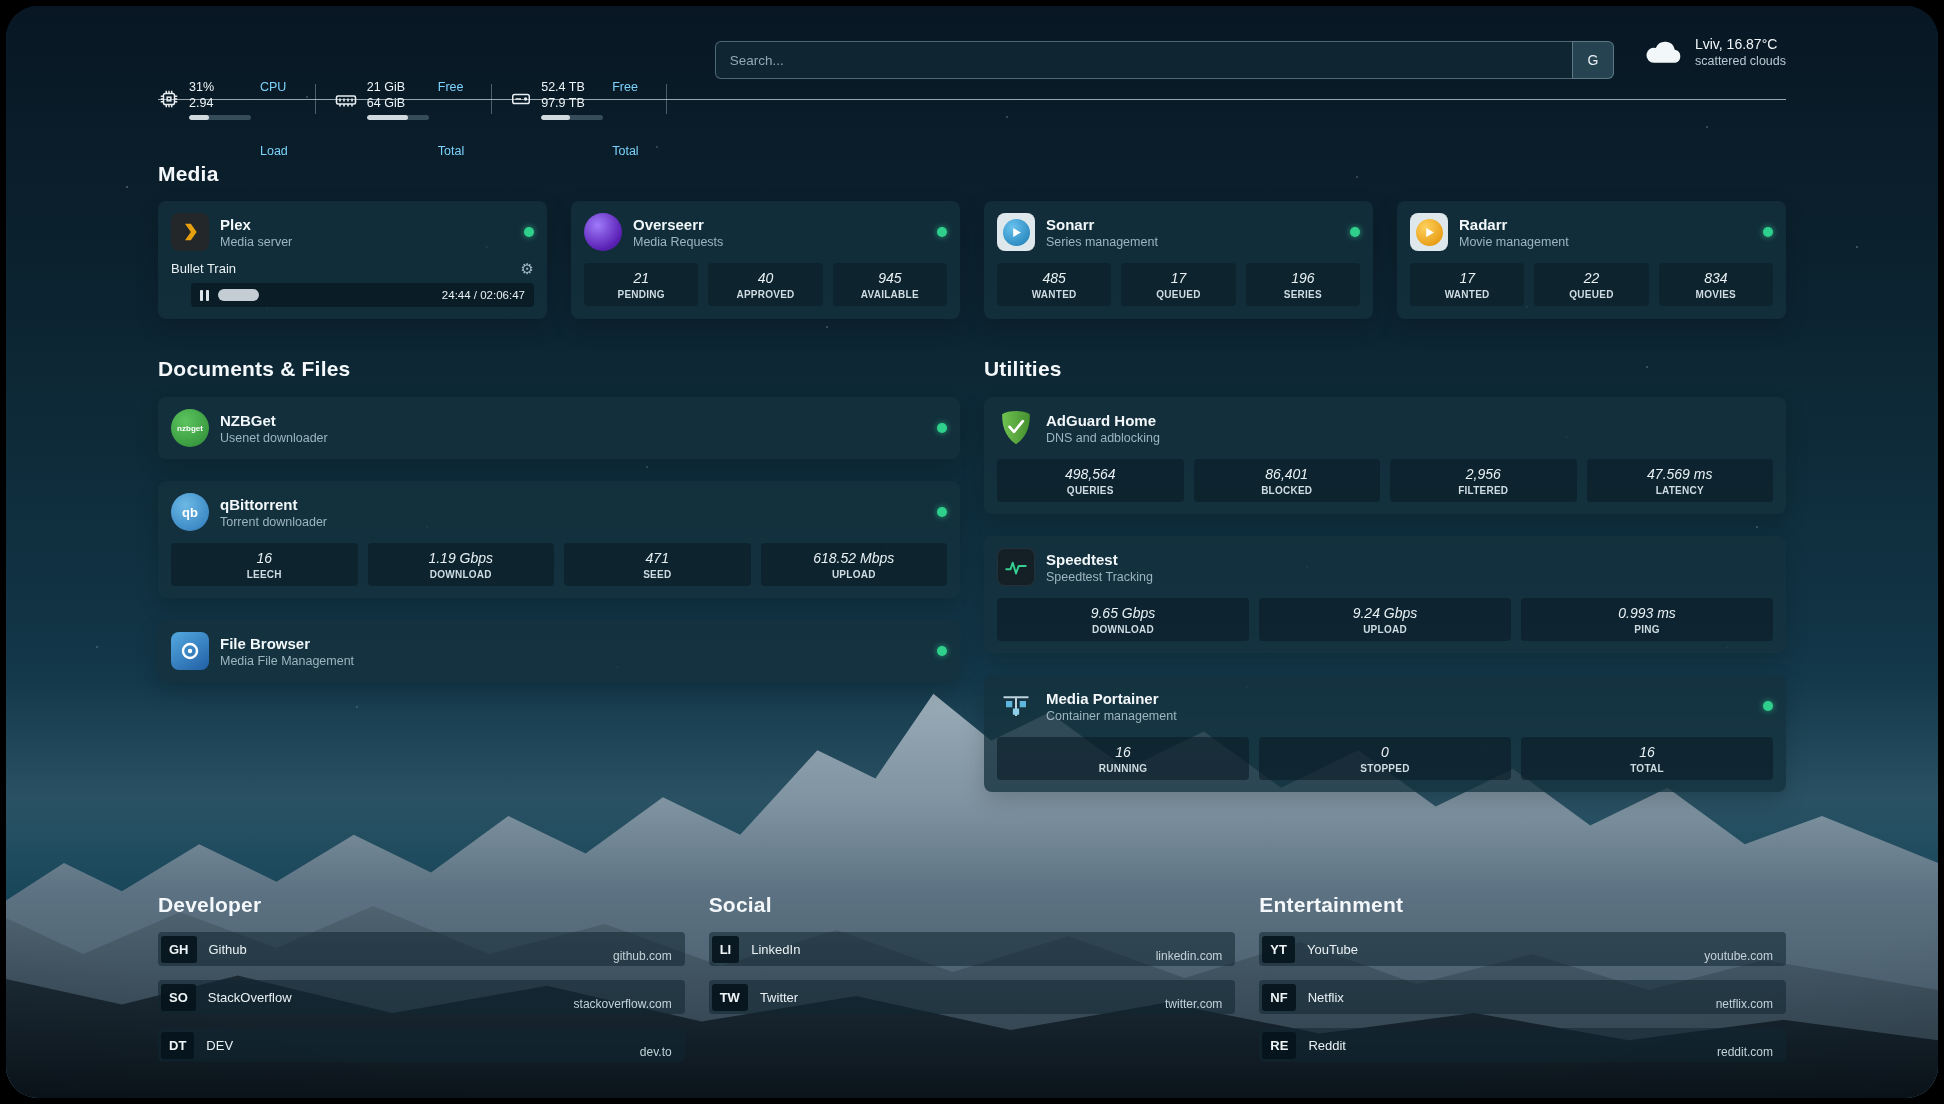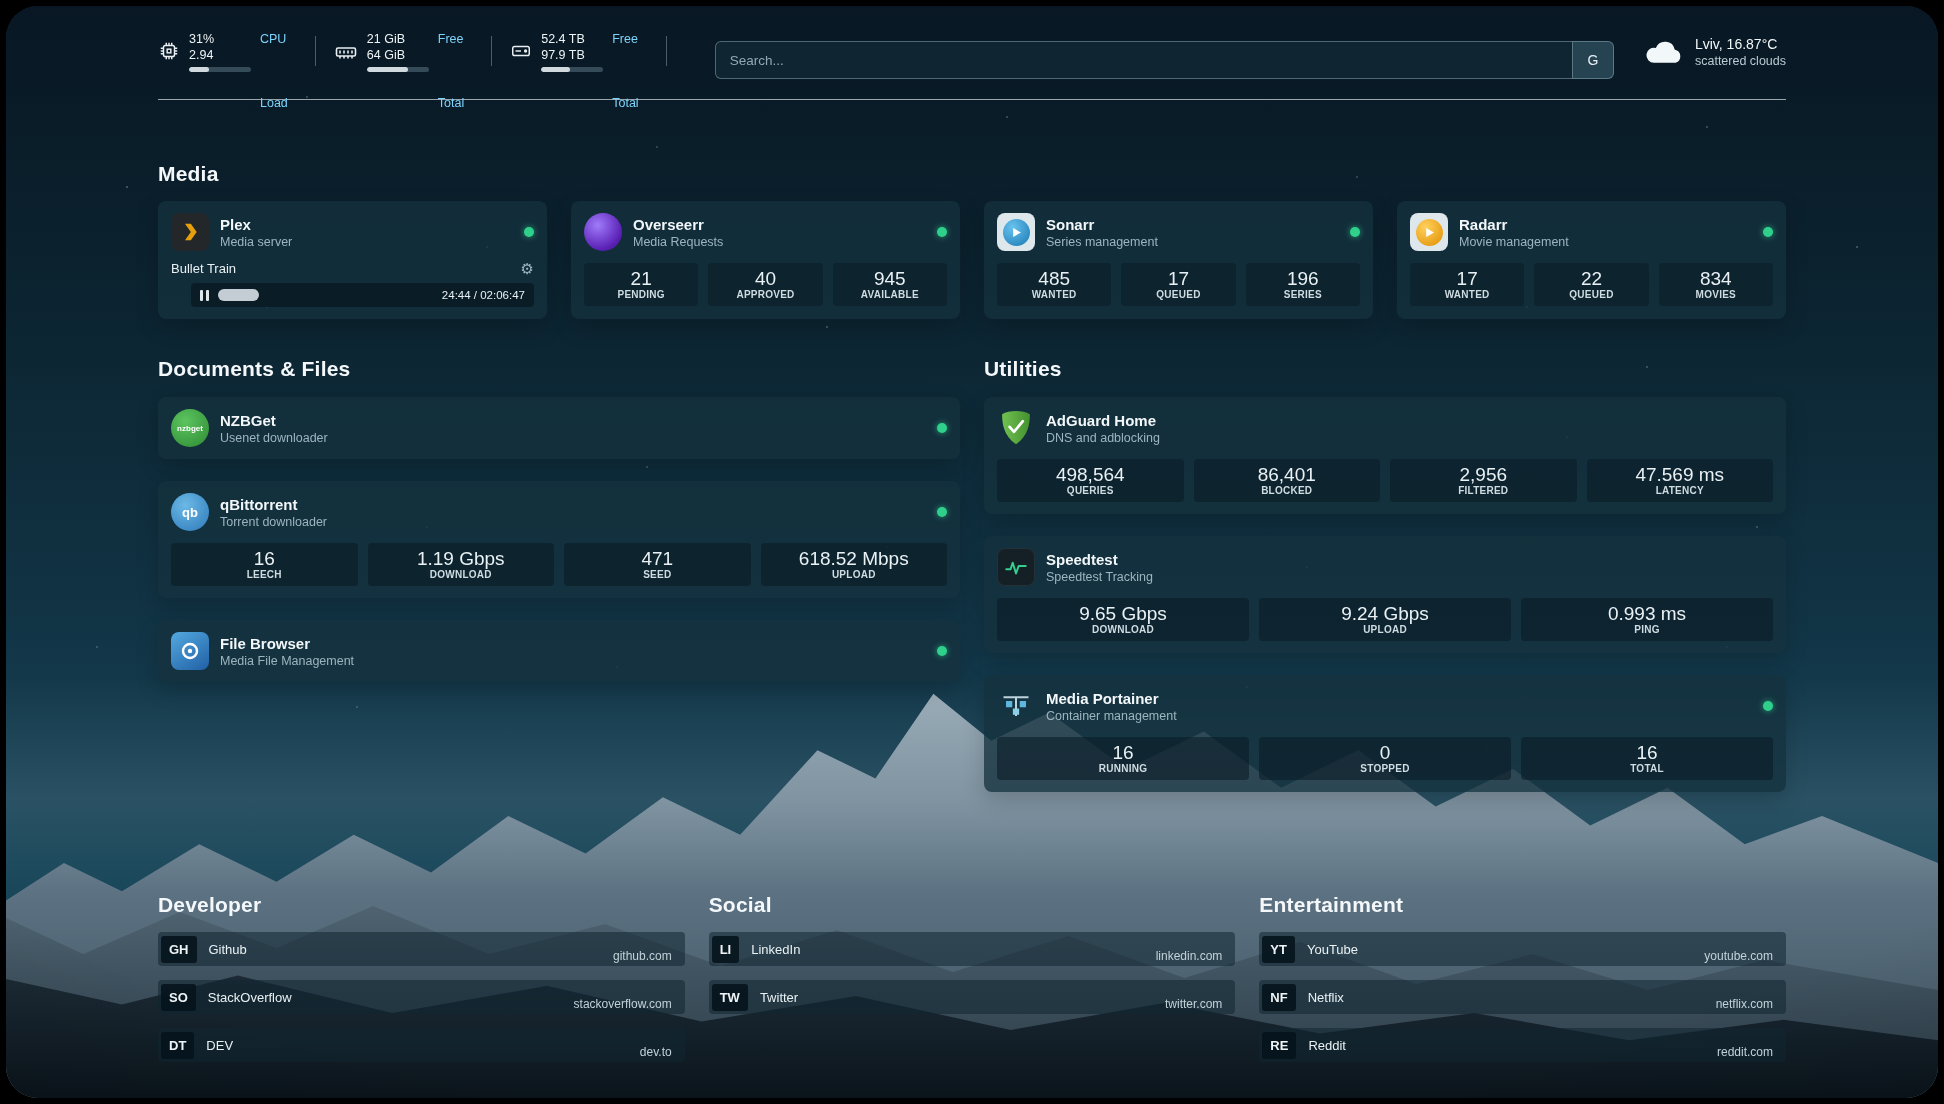--- a/index.html
+++ b/index.html
@@ -41,21 +41,21 @@
   .haze { position: absolute; left: 0; right: 0; bottom: 200px; height: 220px;
     background: linear-gradient(180deg, rgba(185,200,212,0) 0%, rgba(185,200,212,.12) 55%, rgba(185,200,212,0) 100%); }
   .vignette { position: absolute; inset: 0;
     background: radial-gradient(130% 110% at 50% 40%, rgba(0,0,0,0) 55%, rgba(0,0,0,.38) 100%); }
 
   
   .content { position: relative; z-index: 5; padding: 26px 152px 0; height: 100%; }
 
   
   .topbar { display: flex; align-items: flex-start; gap: 30px; height: 50px; }
-  .res-group { display: flex; }
+  .res-group { display: flex; margin-top: 48px; }
   .res { display: flex; align-items: flex-start; gap: 9px; }
   .res::after { content: ''; width: 1px; height: 30px; background: rgba(200,220,230,.35);
                 margin: 4px 18px 0 18px; }
   .res-icon { margin-top: 8px; display: inline-flex; }
   .res-main { display: flex; flex-direction: column; }
   .res-vals { display: flex; flex-direction: column; font-size: 12.5px; line-height: 15.5px; color: #eef4f6; }
   .res-bar { height: 5px; width: 100%; min-width: 62px; background: rgba(125,155,170,.38);
              border-radius: 3px; margin-top: 4px; overflow: hidden; }
   .res-bar i { display: block; height: 100%; background: #cfd9de; border-radius: 3px; }
   .res-labels { display: flex; flex-direction: column; font-size: 12.5px; line-height: 15.5px; color: #7dd3fc; gap: 48px; }
@@ -85,21 +85,21 @@
           box-shadow: 0 8px 22px rgba(0,0,0,.18); cursor: pointer; }
   .card-head { display: flex; align-items: center; gap: 11px; }
   .svc-name { font-size: 15px; font-weight: 600; color: #f2f7f9; line-height: 19px; }
   .svc-desc { font-size: 12.5px; color: #9db5c0; line-height: 16px; }
   .dot { margin-left: auto; width: 10px; height: 10px; border-radius: 50%; background: #2fd08c;
          box-shadow: 0 0 6px rgba(47,208,140,.7); flex: none; }
 
   .stats { display: flex; gap: 10px; margin-top: 12px; }
   .stat { flex: 1; background: rgba(10,29,38,.6); border-radius: 4px; text-align: center;
           padding: 7px 2px 6px; }
-  .stat-value { font-size: 19px; color: #e9f1f4; line-height: 17px; }
+  .stat-value { font-size: 14px; color: #e9f1f4; line-height: 17px; font-style: italic; }
   .stat-label { font-size: 10px; font-weight: 700; color: #cfdce2; letter-spacing: .25px; margin-top: 2px; }
 
   
   .icon { width: 38px; height: 38px; flex: none; display: grid; place-items: center; }
   .icon.plex { background: #24272a; border-radius: 8px; }
   .icon.overseerr { border-radius: 50%;
     background: radial-gradient(circle at 36% 32%, #9f7bfa 0%, #5b21b6 68%, #3b1380 100%); }
   .icon.sonarr, .icon.radarr { background: #dde7ec; border-radius: 8px; }
   .inner-circle { width: 27px; height: 27px; border-radius: 50%; display: grid; place-items: center; }
   .sonarr .inner-circle { background: radial-gradient(circle at 35% 30%, #69c2ee, #1879b2); }

